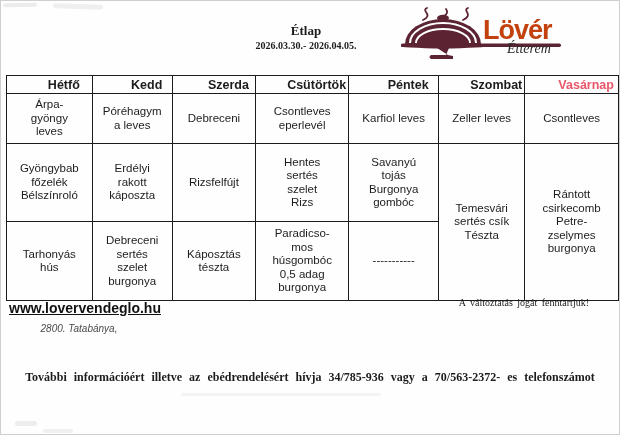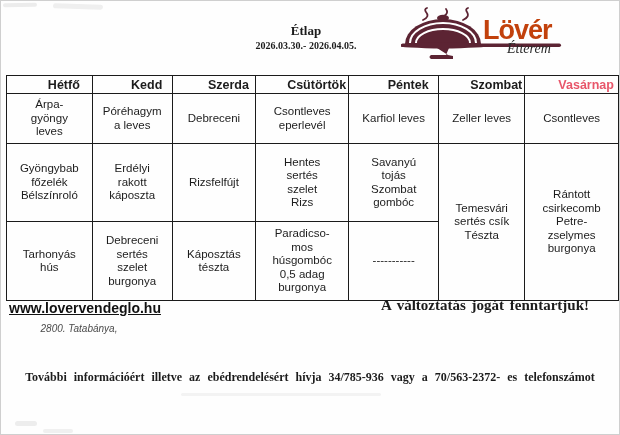--- a/index.html
+++ b/index.html
@@ -24,21 +24,21 @@
   table.menu td,table.menu th{border:1.5px solid #1b1b1b;text-align:center;vertical-align:middle;
     padding:1px 2px;white-space:pre-line;overflow:hidden;}
   table.menu th{font-size:12.5px;font-weight:bold;height:15px;padding-left:31px;}
   table.menu td{font-size:11.5px;line-height:13.5px;}
   tr.r1{height:50px;} tr.r2{height:78px;} tr.r3{height:79px;}
   th.sunday{color:var(--sunday-color,#e8566a);}
   
   .website{position:absolute;left:8px;top:299px;font-size:14px;font-weight:bold;
     text-decoration:underline;color:#111;}
   .rights{position:absolute;right:30px;top:296px;font-family:"Liberation Serif",serif;
-    font-weight:bold;font-size:15px;word-spacing:2px;}
+    font-weight:normal;font-size:10px;word-spacing:2px;}
   .address{position:absolute;left:18px;top:321px;width:120px;text-align:center;
     font-style:italic;font-size:10px;line-height:14px;color:#4b4b4b;}
   .prices{position:absolute;left:0;right:0;top:318px;text-align:center;
     font-family:"Liberation Serif",serif;font-weight:bold;font-size:12.5px;line-height:18.5px;}
   .prices .u{text-decoration:underline;}
   .phone{position:absolute;left:0;right:0;top:369px;text-align:center;
     font-family:"Liberation Serif",serif;font-weight:bold;font-size:12px;word-spacing:4px;}
   
   .smudge{position:absolute;background:#ececec;border-radius:3px;}
   .sm1{left:2px;top:2px;width:34px;height:4px;transform:rotate(-1deg);}
@@ -122,21 +122,21 @@
       <td>Erdélyi
 rakott
 káposzta</td>
       <td>Rizsfelfújt</td>
       <td>Hentes
 sertés
 szelet
 Rizs</td>
       <td>Savanyú
 tojás
-Szombat
+Burgonya
 gombóc</td>
       <td rowspan="2">Temesvári
 sertés csík
 Tészta</td>
       <td rowspan="2">Rántott
 csirkecomb
 Petre-
 zselymes
 burgonya</td>
     </tr>

